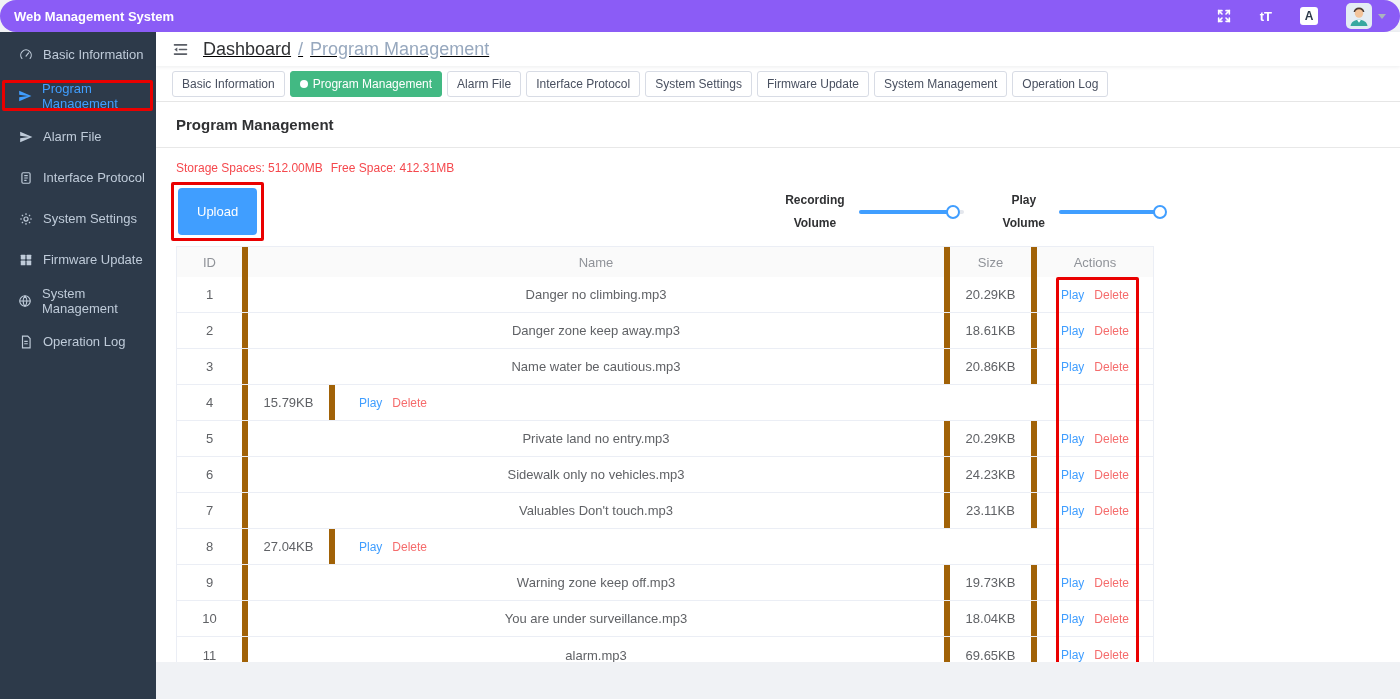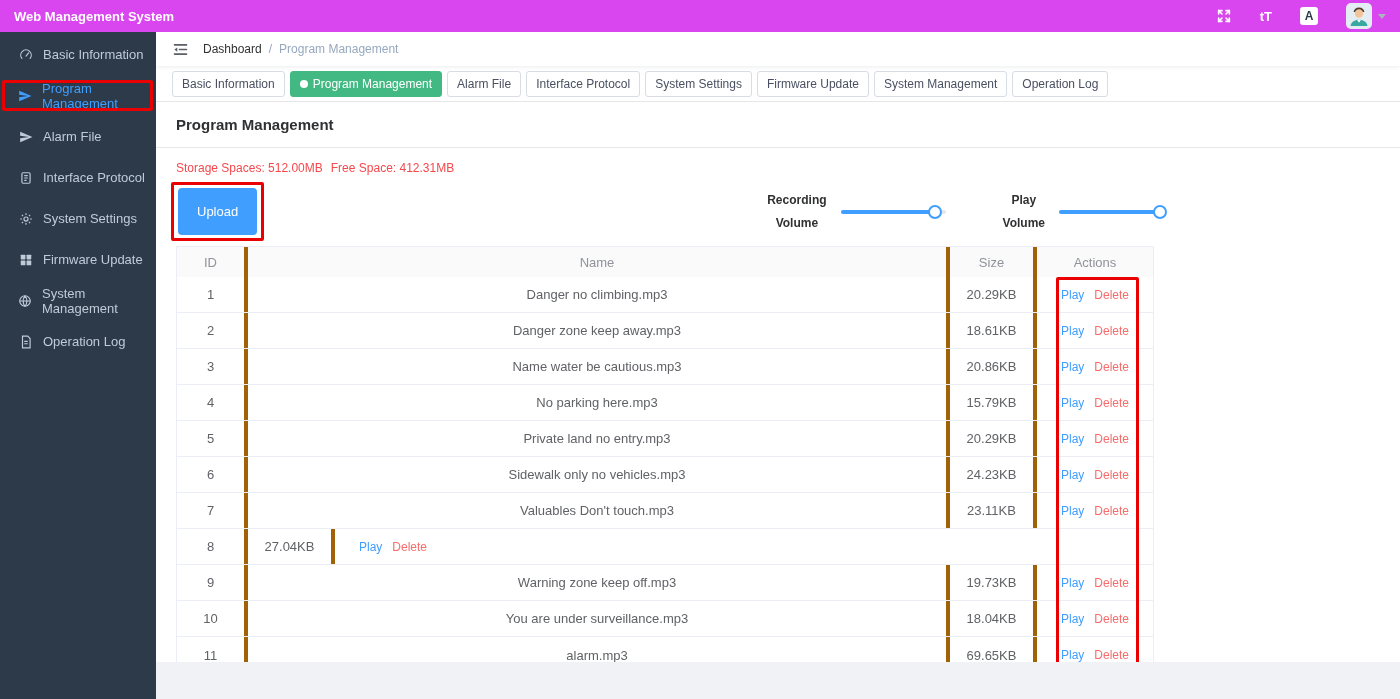--- a/index.html
+++ b/index.html
@@ -1,21 +1,21 @@
 <!DOCTYPE html>
 <html><head>
 <meta charset="utf-8">
 <style>
   * { box-sizing: border-box; margin: 0; padding: 0; }
   html, body { width: 1400px; height: 699px; overflow: hidden; }
   body { font-family: "Liberation Sans", sans-serif; background: #f0f2f5; }
 
   
-  .topbar { height: 32px; background: #d946ef; display: flex; align-items: center;
-            justify-content: space-between; padding: 0 14px; position: relative; z-index: 5; }
+  .topbar { height: 32px; background: #8b5cf6; display: flex; align-items: center;
+            justify-content: space-between; padding: 0 14px; position: relative; z-index: 5; border-radius: 16px; }
   .topbar-title { color: #ffffff; font-size: 13px; font-weight: bold; }
   .topbar-right { display: flex; align-items: center; gap: 28px; }
   .tb-icon { color: #ffffff; display: inline-flex; align-items: center; cursor: pointer; }
   .tb-text-icon { color: #ffffff; font-size: 13px; font-weight: bold; cursor: pointer; }
   .lang-box { width: 18px; height: 18px; background: #ffffff; color: #2d3a4a; border-radius: 3px;
               font-size: 12px; font-weight: bold; display: inline-flex; align-items: center;
               justify-content: center; cursor: pointer; }
   .avatar-wrap { display: inline-flex; align-items: center; gap: 6px; cursor: pointer; }
   .caret-down { width: 0; height: 0; border-left: 4px solid transparent; border-right: 4px solid transparent;
                 border-top: 5px solid #aab4bf; }
@@ -29,21 +29,21 @@
   .menu-icon { display: inline-flex; width: 15px; justify-content: center; }
   .menu-icon svg { width: 14px; height: 14px; }
 
   .main { flex: 1; display: flex; flex-direction: column; background: #f0f2f5; min-width: 0; }
 
   
   .breadcrumb-bar { height: 34px; background: #ffffff; display: flex; align-items: center;
                     padding: 0 16px; gap: 14px; box-shadow: 0 1px 4px rgba(0,21,41,.08);
                     position: relative; z-index: 2; }
   .hamburger { display: inline-flex; cursor: pointer; }
-  .breadcrumb { font-size: 12px; display: flex; gap: 7px; align-items: center; }
+  .breadcrumb { font-size: 18px; display: flex; gap: 7px; align-items: center; text-decoration: underline; }
   .bc-root { color: #303133; cursor: pointer; }
   .bc-sep, .bc-current { color: #97a8be; }
 
   
   .tabs-bar { background: #ffffff; padding: 5px 16px 4px; display: flex; gap: 5px;
               border-bottom: 1px solid #e6e6e6; }
   .tab { height: 26px; border: 1px solid #d8dce5; background: #ffffff; color: #495060;
          font-size: 12px; padding: 0 9px; border-radius: 3px; display: inline-flex;
          align-items: center; gap: 5px; cursor: pointer; white-space: nowrap; }
   .tab.active { background: #42b983; border-color: #42b983; color: #ffffff; }
@@ -56,41 +56,41 @@
   .tip-row { margin-top: 13px; display: flex; justify-content: space-between; align-items: center; }
   .tip-text { font-size: 12px; font-weight: bold; color: #1a1a1a; }
   .storage-text { font-size: 12px; color: #f5484d; display: flex; gap: 8px; }
 
   .controls-row { margin-top: 13px; width: 988px; display: flex; align-items: center;
                   justify-content: space-between; }
   .upload-wrap { position: relative; display: inline-block; margin-left: 2px; }
   .upload-btn { background: #409EFF; color: #ffffff; border: none; border-radius: 4px;
                 font-size: 13px; padding: 16px 19px; cursor: pointer;
                 font-family: "Liberation Sans", sans-serif; }
-  .sliders { display: flex; align-items: center; gap: 57px; }
+  .sliders { display: flex; align-items: center; gap: 39px; }
   .slider-group { display: flex; align-items: center; gap: 14px; }
   .slider-label { font-size: 12px; font-weight: bold; color: #303133; text-align: center;
                   line-height: 1.9; }
   .slider { width: 105px; height: 14px; position: relative; cursor: pointer; }
   .slider .runway { position: absolute; left: 0; right: 0; top: 5px; height: 4px;
                     background: #e4e7ed; border-radius: 2px; }
   .slider .fill { position: absolute; left: 0; top: 5px; height: 4px; background: #409EFF;
                   border-radius: 2px; }
   .slider .thumb { position: absolute; top: 0; width: 14px; height: 14px; border-radius: 50%;
                    background: #ffffff; border: 2px solid #409EFF; transform: translateX(-50%);
                    cursor: grab; }
 
   
   .table-wrap { margin-top: 11px; position: relative; width: 978px; }
   .table { width: 100%; border: 1px solid #ebeef5; font-size: 13px; color: #606266; }
   .tr { display: flex; border-bottom: 1px solid #ebeef5; height: 36px; align-items: stretch; }
   .tr:last-child { border-bottom: none; }
   .thead .tr { background: #fafafa; height: 30px; color: #909399; }
   .td, .th { display: flex; align-items: center; justify-content: center; text-align: center;
-             border-right: 4px solid #a16207; padding: 0 6px; overflow: hidden; }
+             border-right: 6px solid #a16207; padding: 0 6px; overflow: hidden; }
   .td:last-child, .th:last-child { border-right: none; }
   .col-id { width: 71px; flex-shrink: 0; }
   .col-name { flex: 1; }
   .col-size { width: 87px; flex-shrink: 0; }
   .col-actions { width: 116px; flex-shrink: 0; gap: 10px; }
   .link-play { color: #409EFF; font-size: 12px; cursor: pointer; text-decoration: none; }
   .link-delete { color: #f56c6c; font-size: 12px; cursor: pointer; text-decoration: none; }
 
   
   .anno { position: absolute; border: 3px solid #ea0000; pointer-events: none; border-radius: 2px; }
@@ -324,21 +324,20 @@
     <div class="td col-id">3</div>
     <div class="td col-name">Name water be cautious.mp3</div>
     <div class="td col-size">20.86KB</div>
     <div class="td col-actions">
       <a class="link-play">Play</a>
       <a class="link-delete">Delete</a>
     </div>
   </div>
               <div class="tr">
     <div class="td col-id">4</div>
-    <div class="td col-name">No parking here.mp3</div>
     <div class="td col-size">15.79KB</div>
     <div class="td col-actions">
       <a class="link-play">Play</a>
       <a class="link-delete">Delete</a>
     </div>
   </div>
               <div class="tr">
     <div class="td col-id">5</div>
     <div class="td col-name">Private land no entry.mp3</div>
     <div class="td col-size">20.29KB</div>

